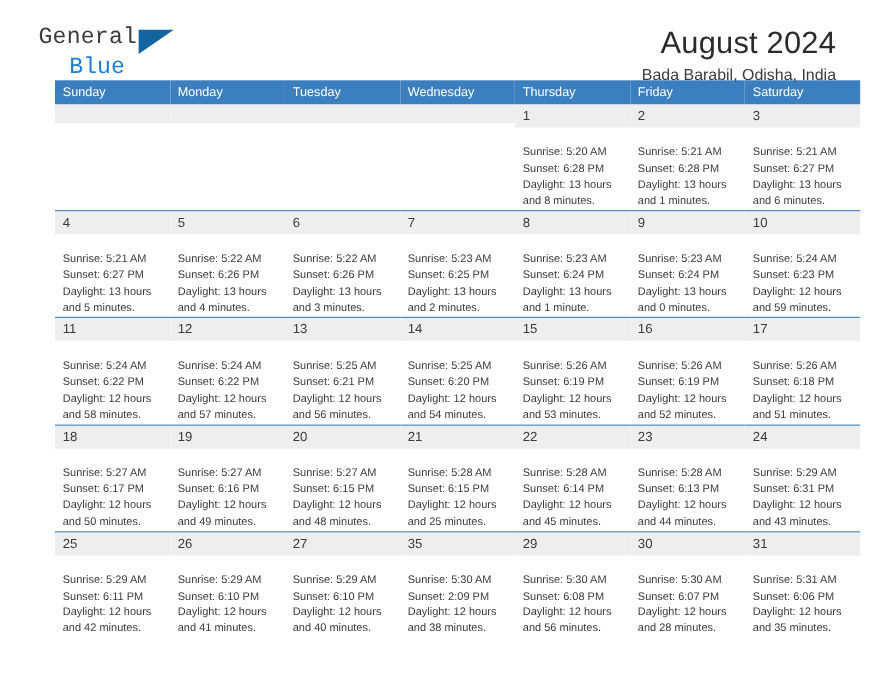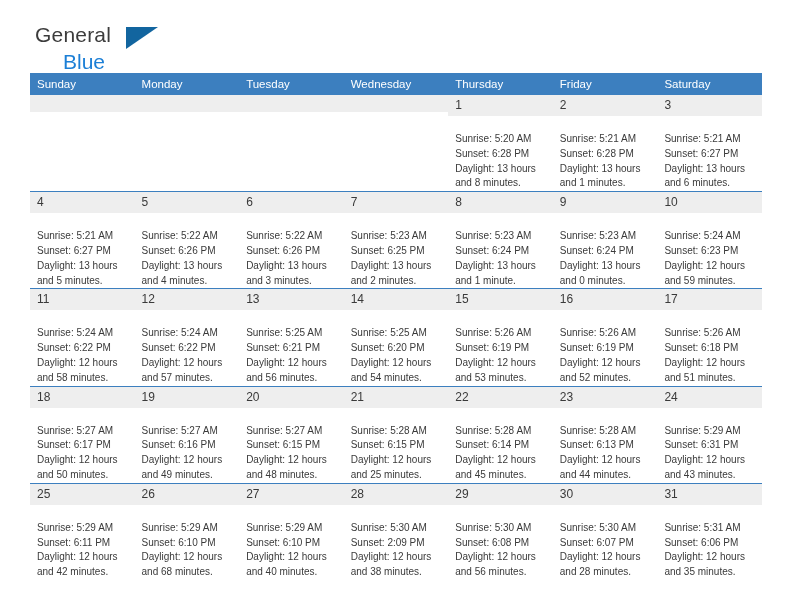--- a/index.html
+++ b/index.html
@@ -26,20 +26,21 @@
     align-items: flex-start;
     justify-content: space-between;
     height: 73px;
     padding-top: 24px;
     box-sizing: border-box;
   }
   .logo {
     position: relative;
     line-height: 1;
     padding-left: 5px;
+    font-family: Liberation Mono, monospace;
   }
   .logo-general {
     font-size: 21px;
     color: #3c3c3c;
     letter-spacing: .2px;
     display: block;
   }
   .logo-blue {
     font-size: 21px;
     color: #1c7fd6;
@@ -71,20 +72,21 @@
   .cal-sub {
     font-size: 14.5px;
     color: #3a3a3a;
     margin-top: 8px;
   }
   
   table.cal {
     width: 732px;
     border-collapse: collapse;
     table-layout: fixed;
+    margin-left: 20px;
   }
   table.cal th {
     background: #3c7fbf;
     color: #ffffff;
     font-size: 11.5px;
     font-weight: normal;
     text-align: left;
     padding: 5px 0 5px 7px;
     height: 20px;
     box-sizing: border-box;
@@ -126,20 +128,24 @@
 <div class="page">
 
   <div class="top">
 
     <div class="logo">
       <span class="logo-general">General</span>
       <span class="logo-blue">Blue</span>
       <span class="logo-tri"></span>
     </div>
 
+    <div class="title-wrap">
+      <div class="cal-title">August 2024</div>
+      <div class="cal-sub">Bada Barabil, Odisha, India</div>
+    </div>
 
   </div>
 
   <table class="cal">
     <thead>
       <tr>
         <th>Sunday</th>
         <th>Monday</th>
         <th>Tuesday</th>
         <th>Wednesday</th>
@@ -394,34 +400,34 @@
               <div>Daylight: 12 hours</div>
               <div>and 42 minutes.</div>
             </div>
           </td>
           <td>
             <div class="daynum">26</div>
             <div class="cellbody">
               <div>Sunrise: 5:29 AM</div>
               <div>Sunset: 6:10 PM</div>
               <div>Daylight: 12 hours</div>
-              <div>and 68 minutes.</div>
+              <div>and 41 minutes.</div>
             </div>
           </td>
           <td>
             <div class="daynum">27</div>
             <div class="cellbody">
               <div>Sunrise: 5:29 AM</div>
               <div>Sunset: 6:10 PM</div>
               <div>Daylight: 12 hours</div>
               <div>and 40 minutes.</div>
             </div>
           </td>
           <td>
-            <div class="daynum">28</div>
+            <div class="daynum">35</div>
             <div class="cellbody">
               <div>Sunrise: 5:30 AM</div>
               <div>Sunset: 2:09 PM</div>
               <div>Daylight: 12 hours</div>
               <div>and 38 minutes.</div>
             </div>
           </td>
           <td>
             <div class="daynum">29</div>
             <div class="cellbody">

